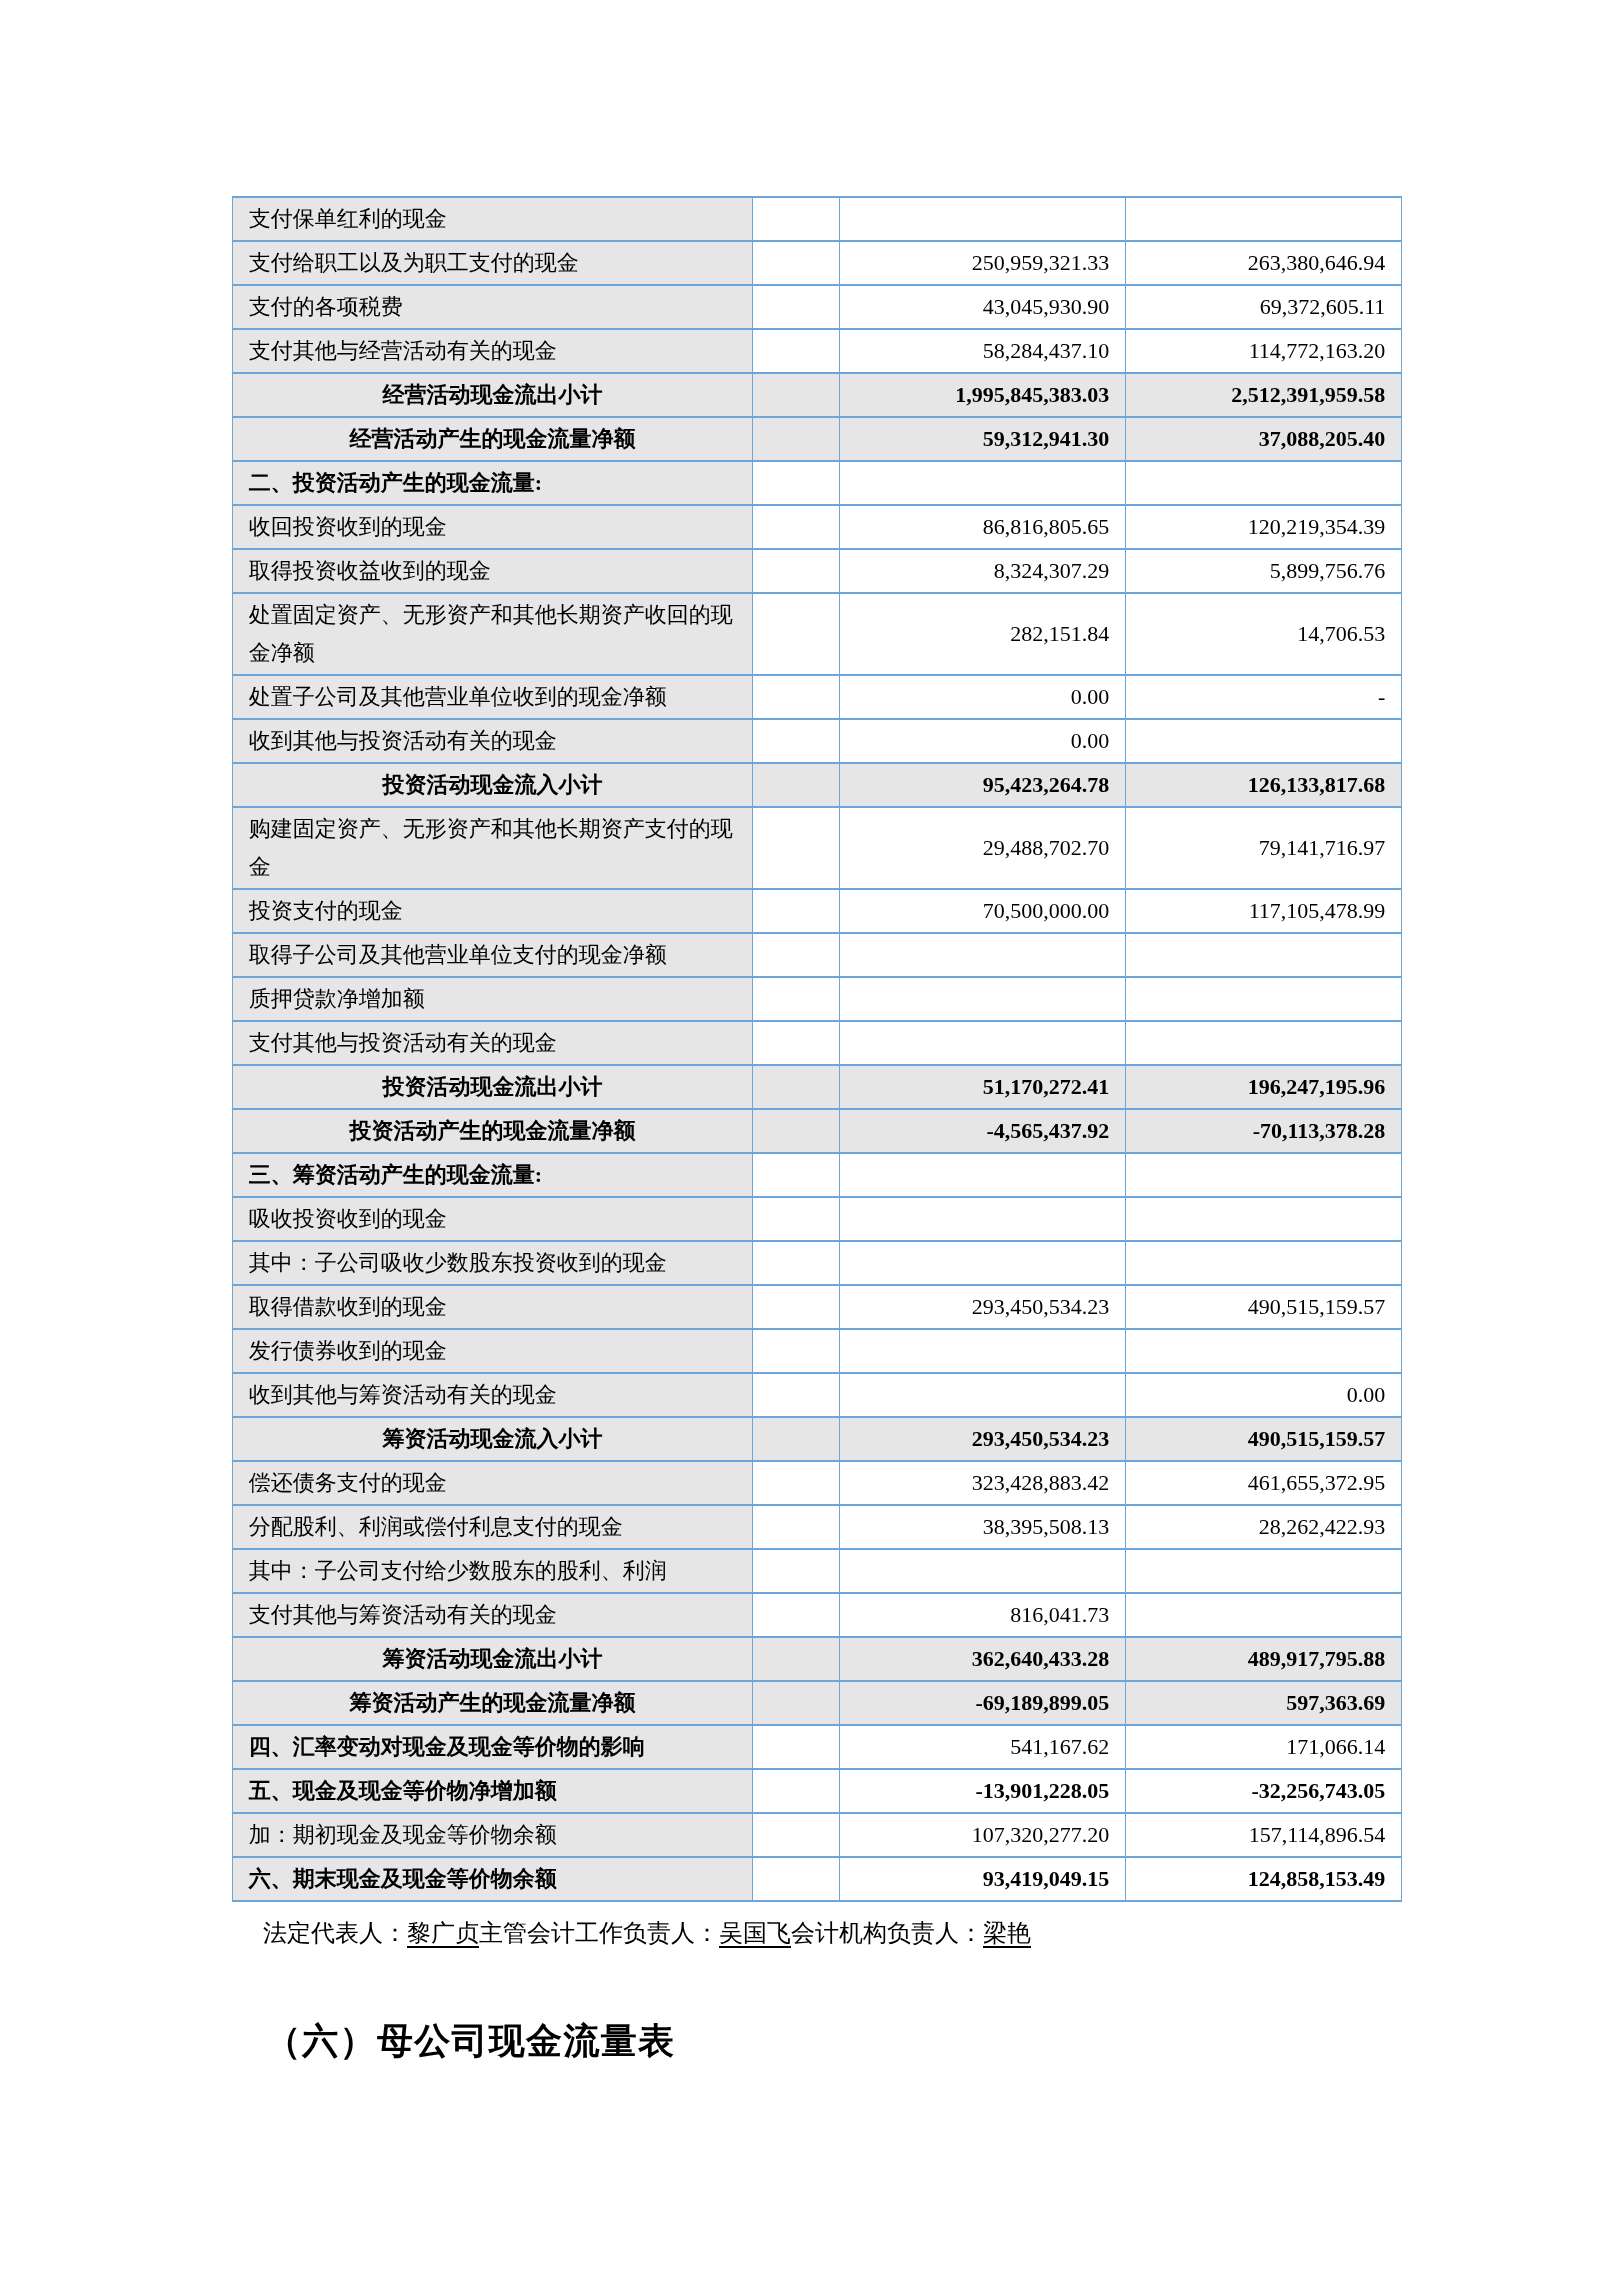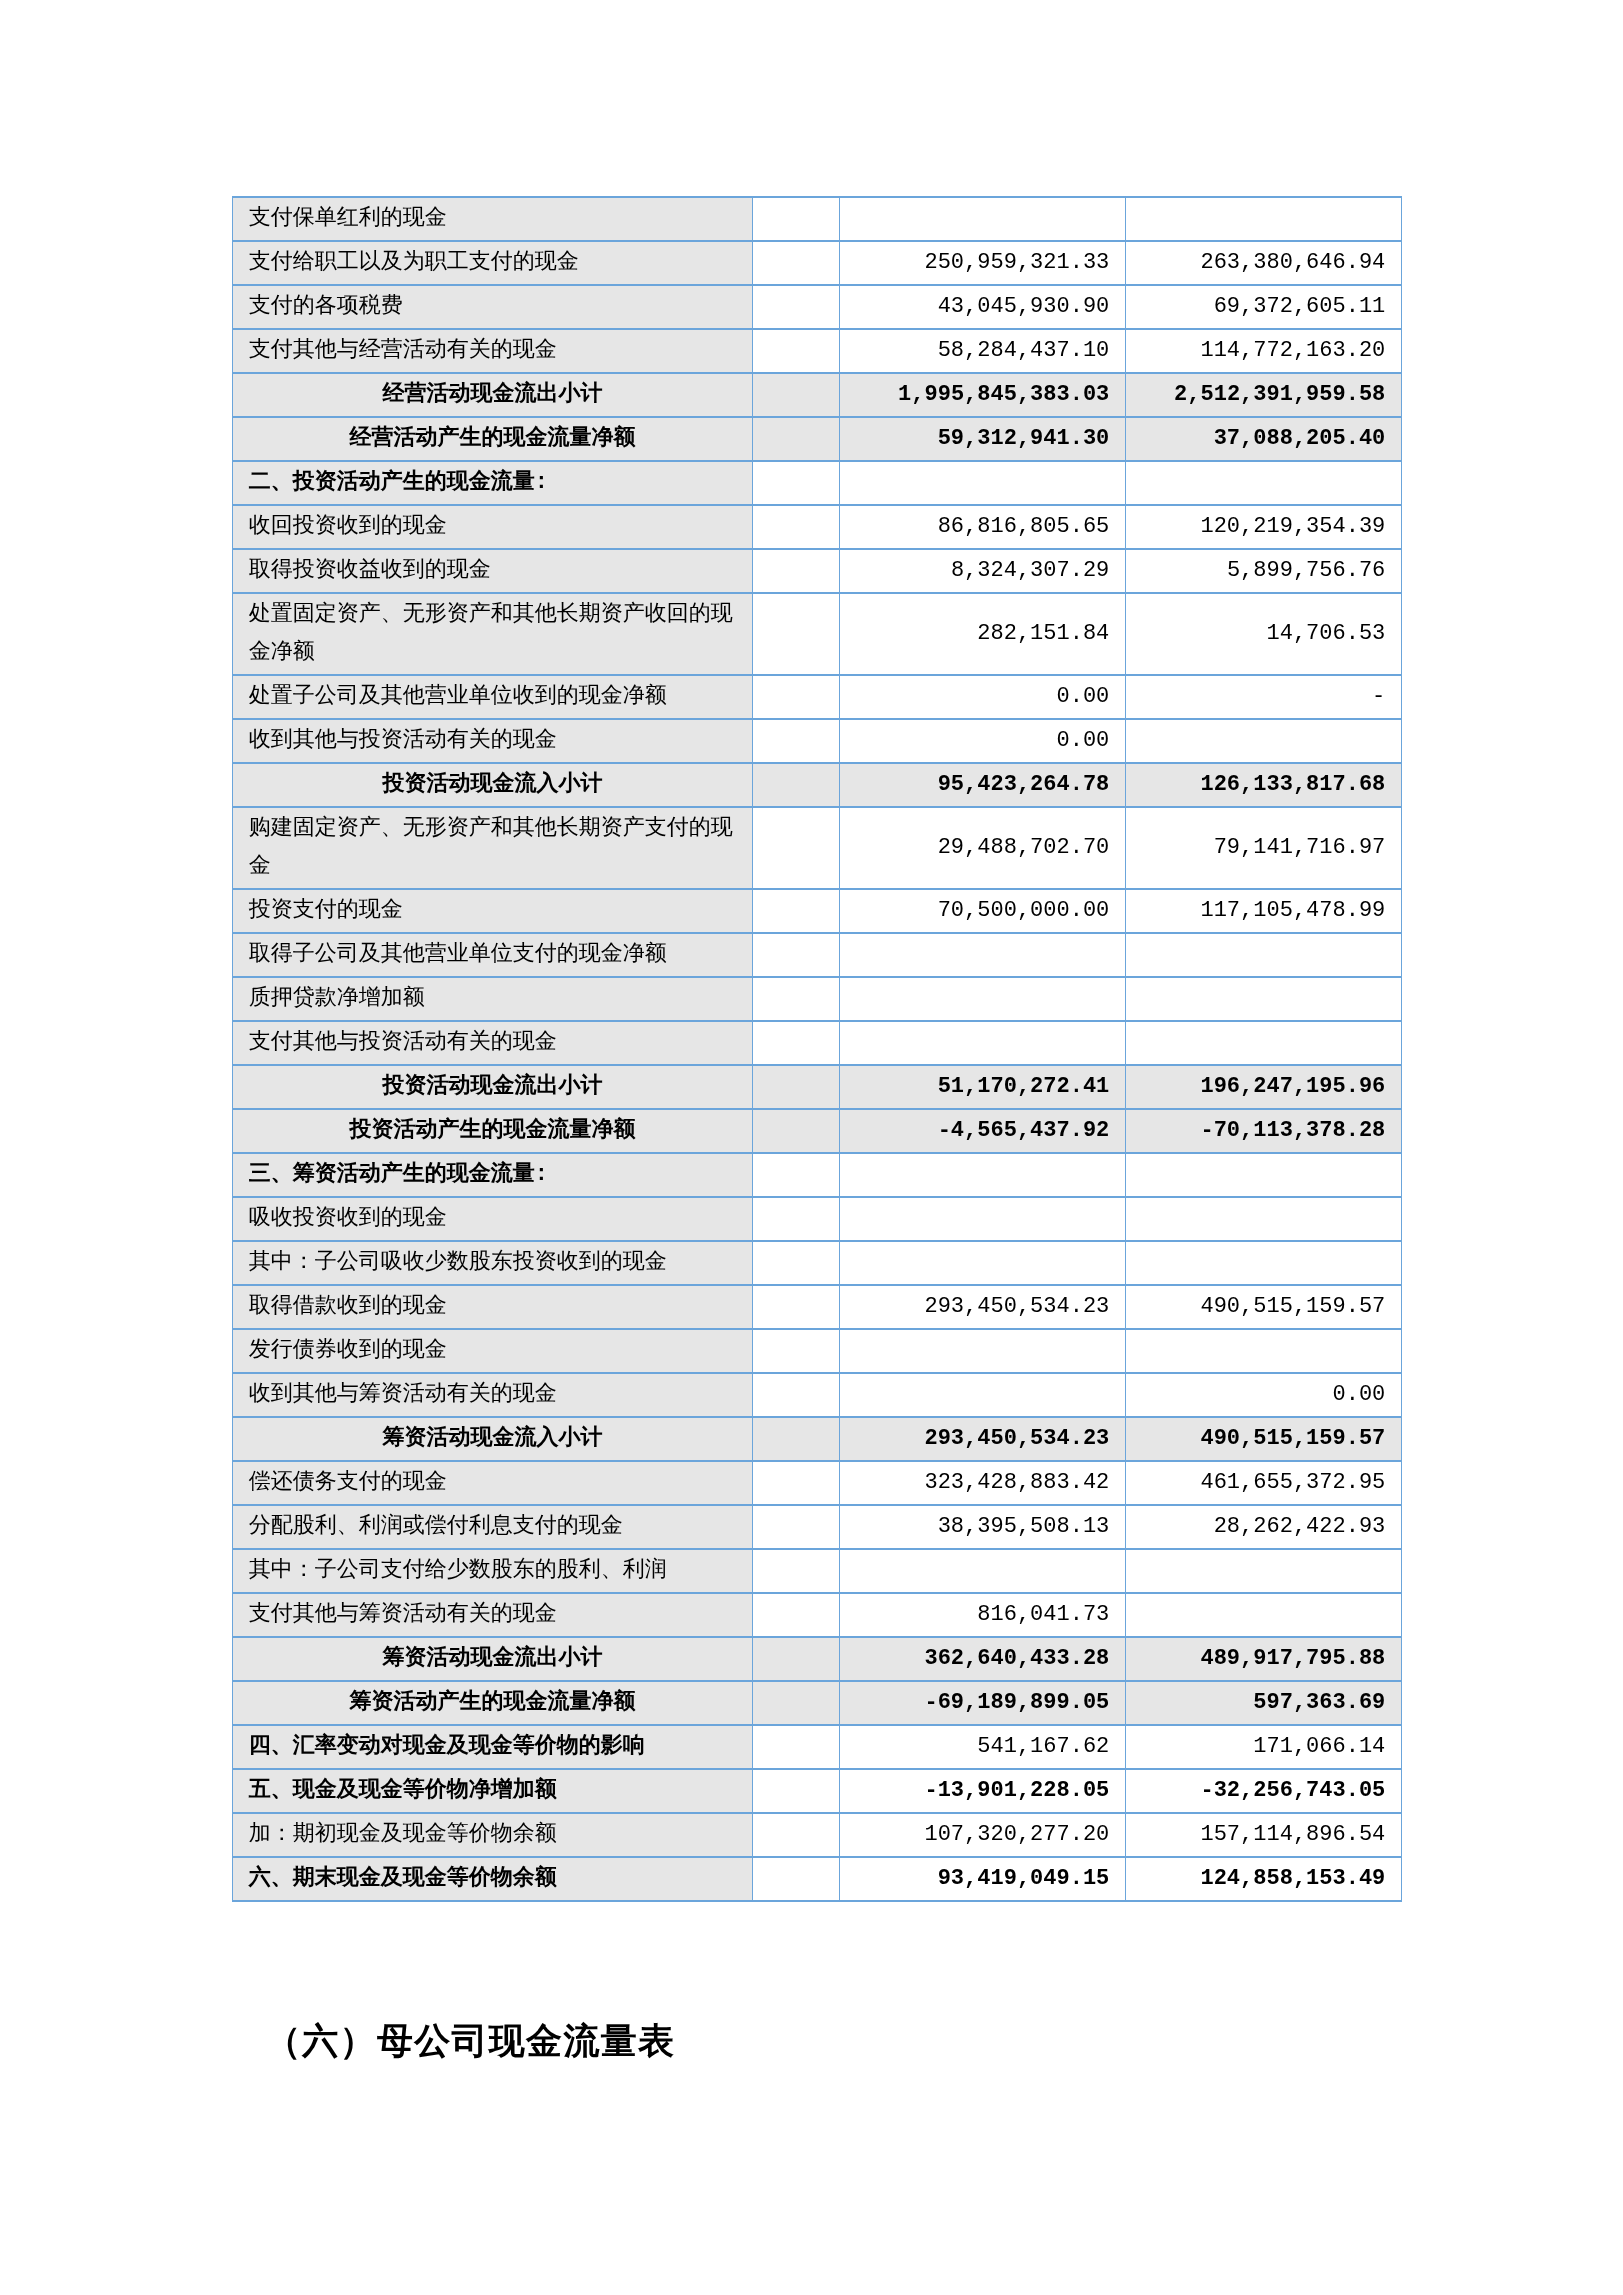--- a/index.html
+++ b/index.html
@@ -2,21 +2,21 @@
 <html style="font-size:10.5px"><head>
 <meta charset="utf-8">
 <style>
   html, body { margin: 0; padding: 0; background: #fff; }
   .page {
     position: relative;
     width: 1426px;
     height: 2295px;
     background: #ffffff;
     overflow: hidden;
-    font-family: Liberation Mono, monospace;
+    font-family: Liberation Serif, serif;
     color: #000;
   }
   table.doc-table {
     position: absolute;
     left: 232px;
     top: 196px;
     width: 1170px;
     border-collapse: collapse;
     table-layout: fixed;
   }
@@ -304,19 +304,20 @@
         </tr>
         <tr class="row-grand">
           <td class="c-label">六、期末现金及现金等价物余额</td>
           <td class="c-note"></td>
           <td class="c-val">93,419,049.15</td>
           <td class="c-val">124,858,153.49</td>
         </tr>
       </tbody>
   </table>
 
+  <div class="sig-line"><span>法定代表人：</span><span class="u">黎广贞</span><span>主管会计工作负责人：</span><span class="u">吴国飞</span><span>会计机构负责人：</span><span class="u">梁艳</span></div>
 
   <div class="next-heading">（六）母公司现金流量表</div>
 
   <div class="page-number">32</div>
 
 </div>
 
 
 </body></html>

